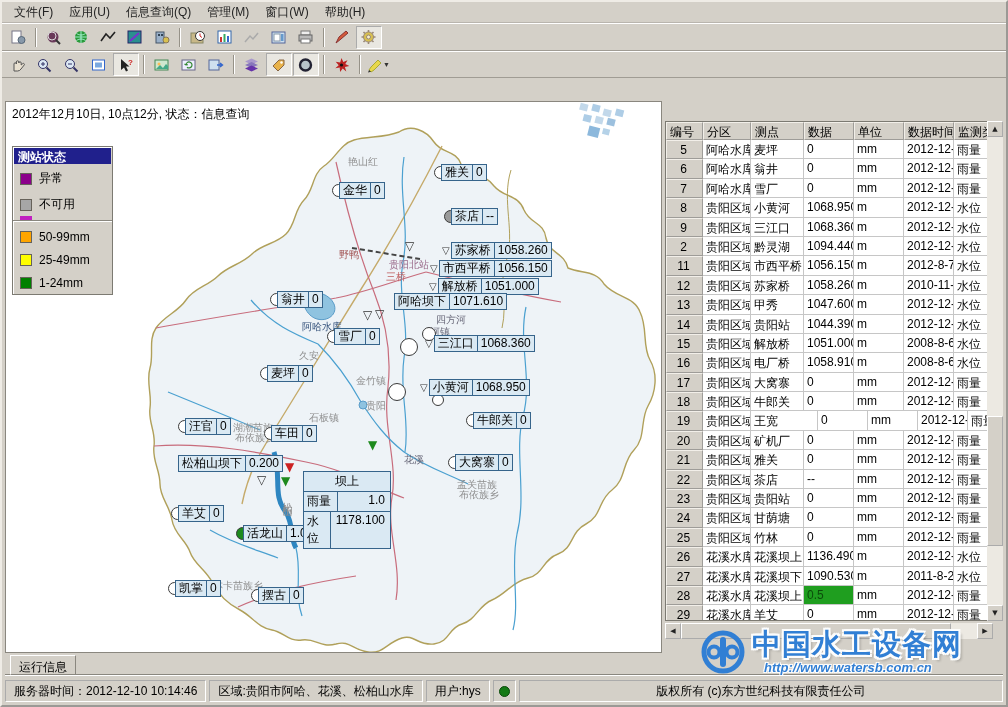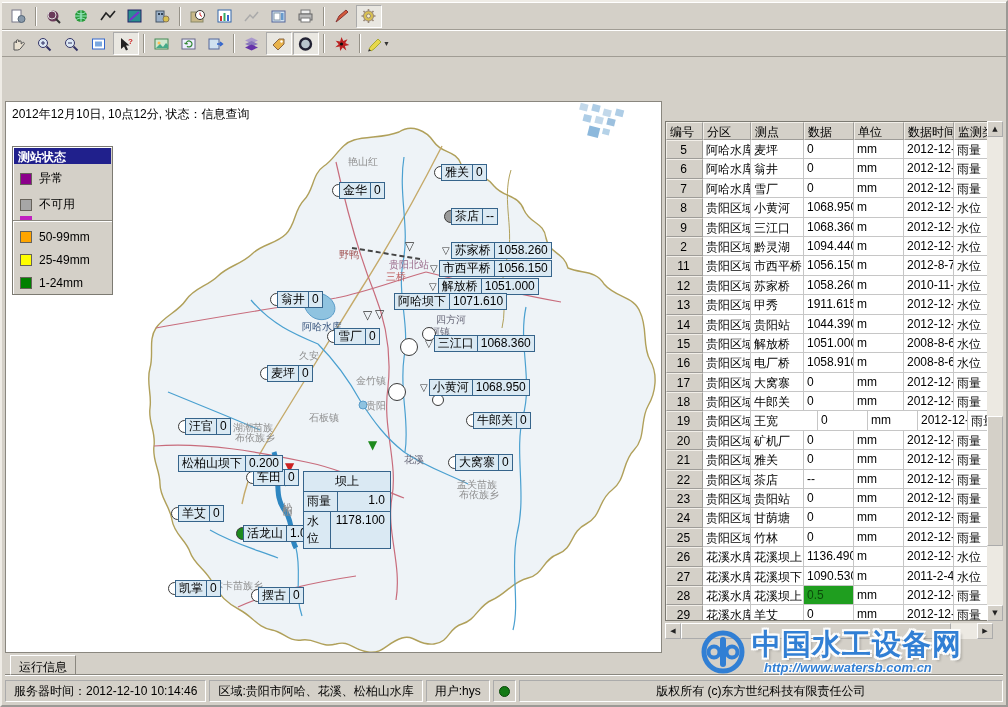--- a/index.html
+++ b/index.html
@@ -77,20 +77,28 @@
   .wm-col{display:flex;flex-direction:column;margin-left:6px}
   .wm-text{font-size:29px;font-weight:bold;color:#2b7cd5;letter-spacing:1px;line-height:1.05;text-shadow:-2px -2px 0 #fff,2px -2px 0 #fff,-2px 2px 0 #fff,2px 2px 0 #fff,0 2px 0 #fff,0 -2px 0 #fff,3px 3px 3px rgba(0,0,0,.25)}
   .wm-url{font-size:13px;font-weight:bold;font-style:italic;color:#2b7cd5;margin-top:1px;align-self:flex-start;margin-left:12px;text-shadow:-1px -1px 0 #fff,1px -1px 0 #fff,-1px 1px 0 #fff,1px 1px 0 #fff}
 </style>
 </head>
 <body>
 
 <div class="win">
 
 
+  <div class="menubar">
+    <span class="menu-item">文件(F)</span>
+    <span class="menu-item">应用(U)</span>
+    <span class="menu-item">信息查询(Q)</span>
+    <span class="menu-item">管理(M)</span>
+    <span class="menu-item">窗口(W)</span>
+    <span class="menu-item">帮助(H)</span>
+  </div>
 
   <div class="toolbar t1">
     <div class="tb-btn">
         <svg width="18" height="16">
           <rect x="3" y="2" width="9" height="12" fill="#fff" stroke="#778"></rect>
           <circle cx="12.5" cy="11" r="3.5" fill="#8899aa" stroke="#567"></circle>
         </svg>
       </div>
     <div class="tb-sep"></div>
     <div class="tb-btn">
@@ -461,21 +469,21 @@
               <span class="st-val">0</span>
             </span>
           </div>
           <div class="station" style="left: 172px; top: 316px;">
             <span class="st-circle"></span>
             <span class="st-box">
               <span class="st-name">汪官</span>
               <span class="st-val">0</span>
             </span>
           </div>
-          <div class="station" style="left: 240px; top: 323px; margin-top: 44px;">
+          <div class="station" style="left: 258px; top: 323px;">
             <span class="st-circle"></span>
             <span class="st-box">
               <span class="st-name">车田</span>
               <span class="st-val">0</span>
             </span>
           </div>
           <div class="station" style="left: 172px; top: 353px;">
             <span class="st-box">
               <span class="st-name">松柏山坝下</span>
               <span class="st-val">0.200</span>
@@ -612,21 +620,21 @@
               <div class="gcell" style="width: 53px;">苏家桥</div>
               <div class="gcell" style="width: 50px;">1058.260</div>
               <div class="gcell" style="width: 50px;">m</div>
               <div class="gcell" style="width: 50px;">2010-11-</div>
               <div class="gcell" style="width: 40px;">水位</div>
             </div>
             <div class="grid-row">
               <div class="gcell gnum" style="width: 37px;">13</div>
               <div class="gcell" style="width: 48px;">贵阳区域</div>
               <div class="gcell" style="width: 53px;">甲秀</div>
-              <div class="gcell" style="width: 50px;">1911.615</div>
+              <div class="gcell" style="width: 50px;">1047.600</div>
               <div class="gcell" style="width: 50px;">m</div>
               <div class="gcell" style="width: 50px;">2012-12-</div>
               <div class="gcell" style="width: 40px;">水位</div>
             </div>
             <div class="grid-row">
               <div class="gcell gnum" style="width: 37px;">14</div>
               <div class="gcell" style="width: 48px;">贵阳区域</div>
               <div class="gcell" style="width: 53px;">贵阳站</div>
               <div class="gcell" style="width: 50px;">1044.390</div>
               <div class="gcell" style="width: 50px;">m</div>
@@ -740,21 +748,21 @@
               <div class="gcell" style="width: 50px;">m</div>
               <div class="gcell" style="width: 50px;">2012-12-</div>
               <div class="gcell" style="width: 40px;">水位</div>
             </div>
             <div class="grid-row">
               <div class="gcell gnum" style="width: 37px;">27</div>
               <div class="gcell" style="width: 48px;">花溪水库</div>
               <div class="gcell" style="width: 53px;">花溪坝下</div>
               <div class="gcell" style="width: 50px;">1090.530</div>
               <div class="gcell" style="width: 50px;">m</div>
-              <div class="gcell" style="width: 50px;">2011-2-4</div>
+              <div class="gcell" style="width: 50px;">2011-8-2</div>
               <div class="gcell" style="width: 40px;">水位</div>
             </div>
             <div class="grid-row">
               <div class="gcell gnum" style="width: 37px;">28</div>
               <div class="gcell" style="width: 48px;">花溪水库</div>
               <div class="gcell" style="width: 53px;">花溪坝上</div>
               <div class="gcell" style="width: 50px; background: rgb(31, 158, 31); color: rgb(11, 77, 11);">0.5</div>
               <div class="gcell" style="width: 50px;">mm</div>
               <div class="gcell" style="width: 50px;">2012-12-</div>
               <div class="gcell" style="width: 40px;">雨量</div>

